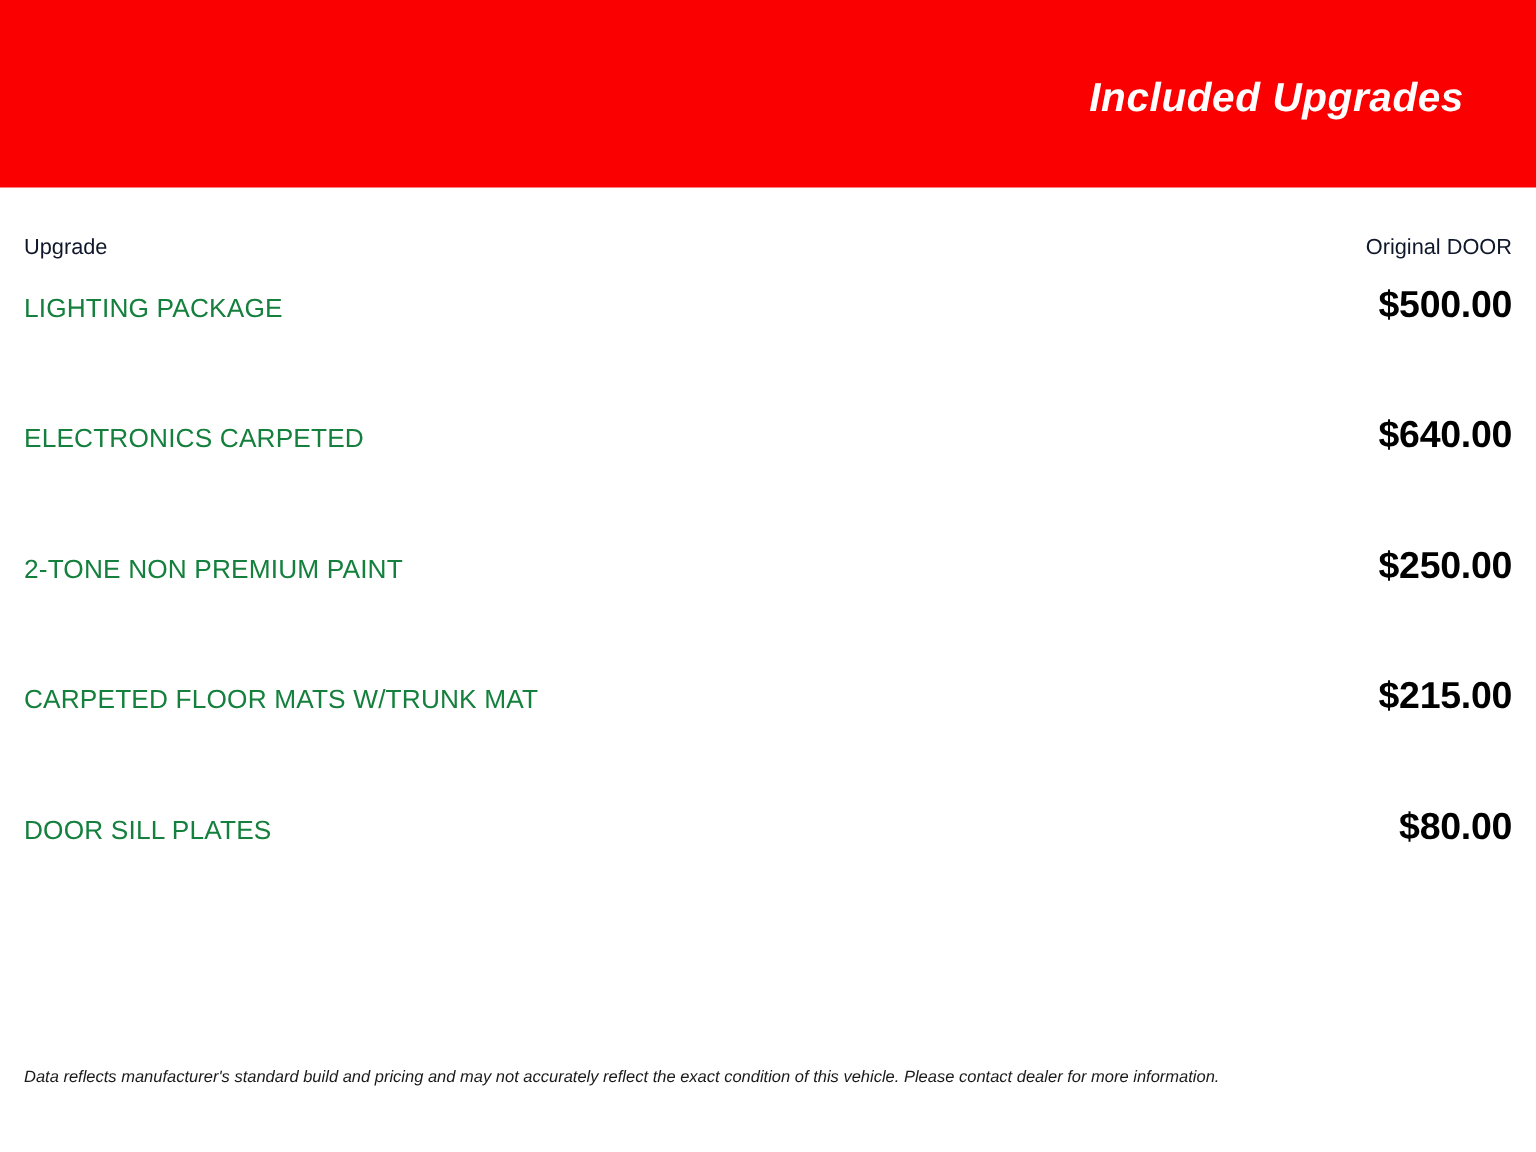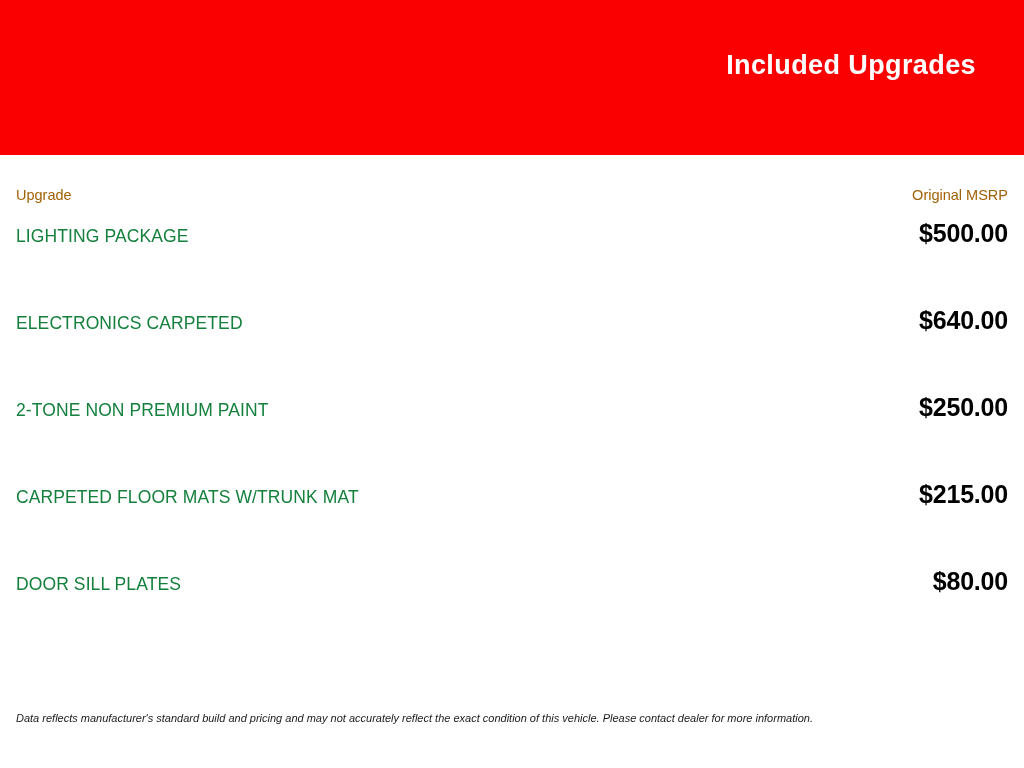--- a/index.html
+++ b/index.html
@@ -19,23 +19,24 @@
     position: relative;
     width: 1024px;
     height: 768px;
     box-sizing: border-box;
   }
 
   
   .header-banner {
     position: relative;
     width: 100%;
-    height: 155px;
+    height: 125px;
     background: #fb0000;
     box-sizing: border-box;
+    font-style: italic;
   }
   .header-title {
     position: absolute;
     right: 48px;
     top: 50px;
     font-size: 27px;
     font-weight: bold;
     letter-spacing: 0.4px;
     color: #ffffff;
     white-space: nowrap;
@@ -49,21 +50,21 @@
 
   .col-head {
     display: flex;
     align-items: baseline;
     justify-content: space-between;
     padding-top: 32px;
     padding-bottom: 6px;
   }
   .col-head .label {
     font-size: 14.5px;
-    color: #a16207;
+    color: #0f172a;
     font-weight: normal;
   }
   .col-head .label.right {
     text-align: right;
   }
 
   .rows {
     margin-top: 10px;
   }
 
@@ -107,21 +108,21 @@
 <div class="page">
 
   <div class="header-banner">
     <div class="header-title">Included Upgrades</div>
   </div>
 
   <div class="content">
 
     <div class="col-head">
       <div class="label">Upgrade</div>
-      <div class="label right">Original MSRP</div>
+      <div class="label right">Original DOOR</div>
     </div>
 
     <div class="rows">
 
       <div class="row">
         <div class="name">LIGHTING PACKAGE</div>
         <div class="price">$500.00</div>
       </div>
 
       <div class="row">

